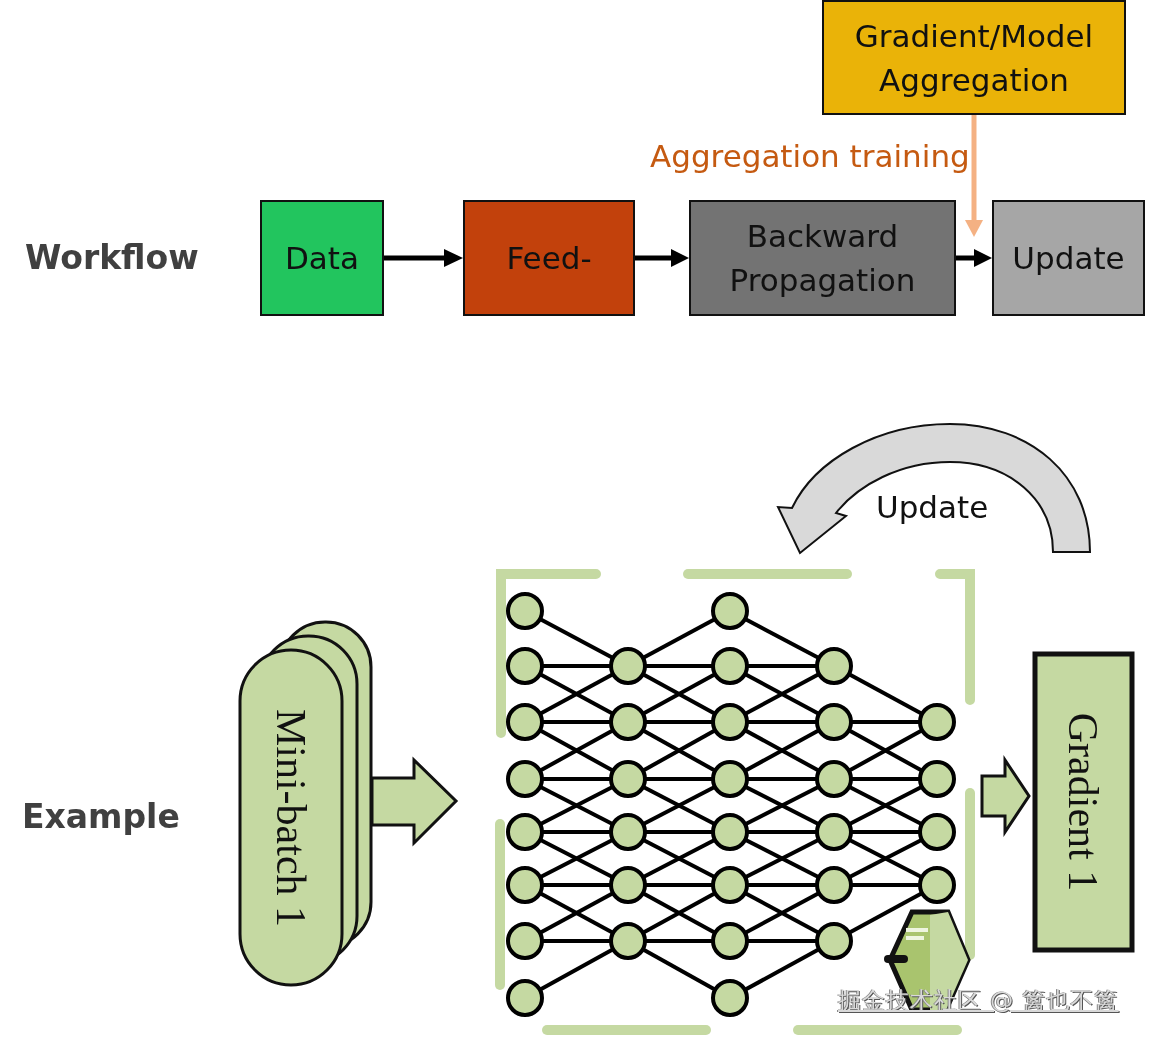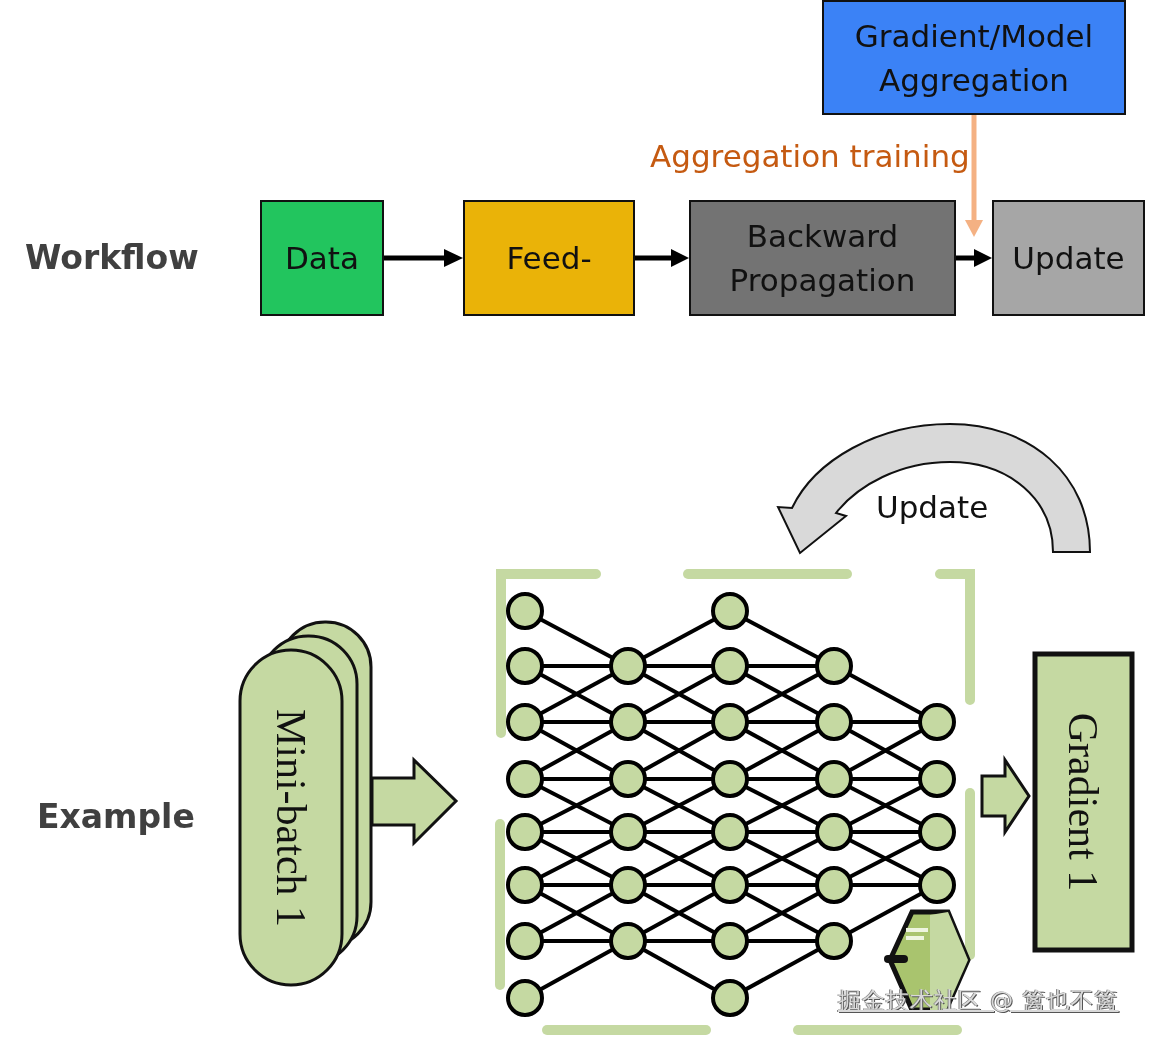--- a/index.html
+++ b/index.html
@@ -14,34 +14,34 @@
 </style>
 </head>
 <body>
 
 <div class="rowlabel" style="left:25px; top:238px;">Workflow</div>
 
 <div class="box" style="left:260px; top:200px; width:124px; height:116px; background:#22c55e;">
   <span>Data</span>
 </div>
 
-<div class="box" style="left:463px; top:200px; width:172px; height:116px; background:#eab308; flex-direction:column;">
+<div class="box" style="left:463px; top:200px; width:172px; height:116px; background:#c2410c; flex-direction:column;">
   <span>Feed-</span>
 </div>
 
 <div class="box" style="left:689px; top:200px; width:267px; height:116px; background:#737373; flex-direction:column;">
   <span>Backward</span>
   <span>Propagation</span>
 </div>
 
 <div class="box" style="left:992px; top:200px; width:153px; height:116px; background:#a6a6a6;">
   <span>Update</span>
 </div>
 
-<div class="box" style="left:822px; top:0px; width:304px; height:115px; background:#3b82f6; flex-direction:column;">
+<div class="box" style="left:822px; top:0px; width:304px; height:115px; background:#eab308; flex-direction:column;">
   <span>Gradient/Model</span>
   <span>Aggregation</span>
 </div>
 
 <div class="distlabel" style="left:650px; top:138px;">Aggregation training</div>
 
 <svg width="1151" height="1041" style="pointer-events:none;">
 
   <g>
     <line x1="384" y1="258" x2="446" y2="258" stroke="#000" stroke-width="5"></line>
@@ -55,21 +55,21 @@
     <line x1="956" y1="258" x2="976" y2="258" stroke="#000" stroke-width="5"></line>
     <polygon points="974,249 992,258 974,267" fill="#000"></polygon>
   </g>
 
   <g>
     <line x1="974" y1="115" x2="974" y2="222" stroke="#f4b183" stroke-width="5"></line>
     <polygon points="965,220 983,220 974,237" fill="#f4b183"></polygon>
   </g>
 </svg>
 
-<div class="rowlabel" style="left:37px; top:797px;">Example</div>
+<div class="rowlabel" style="left:22px; top:797px;">Example</div>
 
 <svg width="1151" height="1041" id="example-svg">
 
   <path d="M1090,552 L1053,552 C1053,500 1010,462 950,462 C900,462 858,485 836,513 L846,516 L800,553 L778,507 L792,508 C815,460 878,424 950,424 C1030,424 1090,475 1090,552 Z" fill="#d9d9d9" stroke="#111" stroke-width="2"></path>
 
   <g stroke="#c5d9a2" stroke-width="10" stroke-linecap="round" fill="none">
     <path d="M596,574 L501,574 L501,733"></path>
     <line x1="688" y1="574" x2="847" y2="574"></line>
     <path d="M940,574 L970,574 L970,700"></path>
     <line x1="500" y1="824" x2="500" y2="985"></line>

